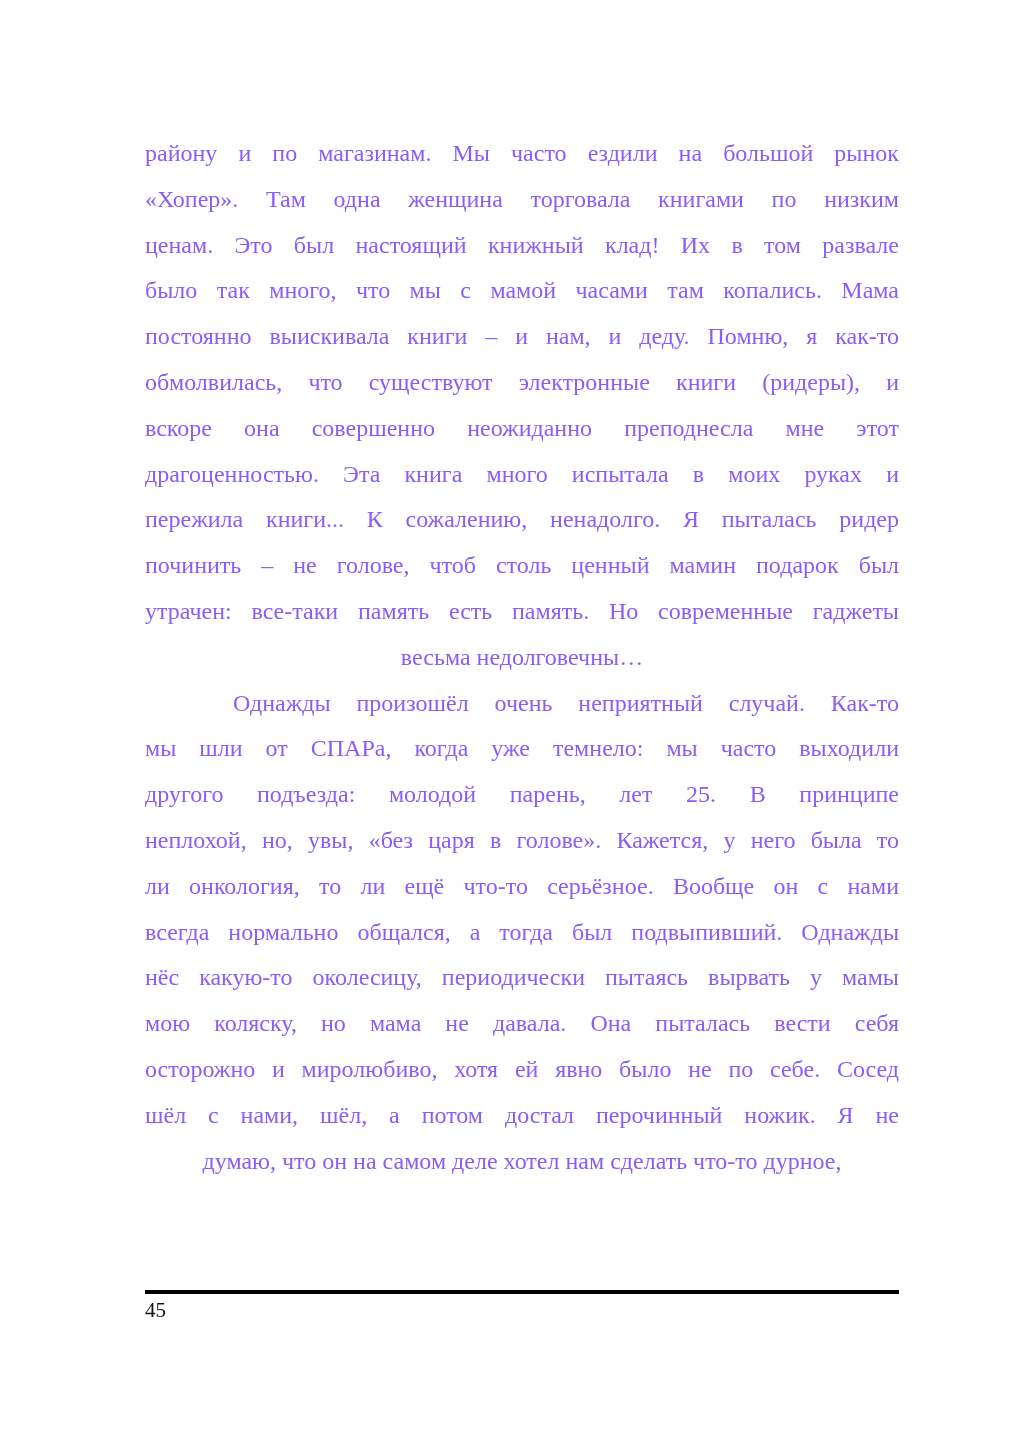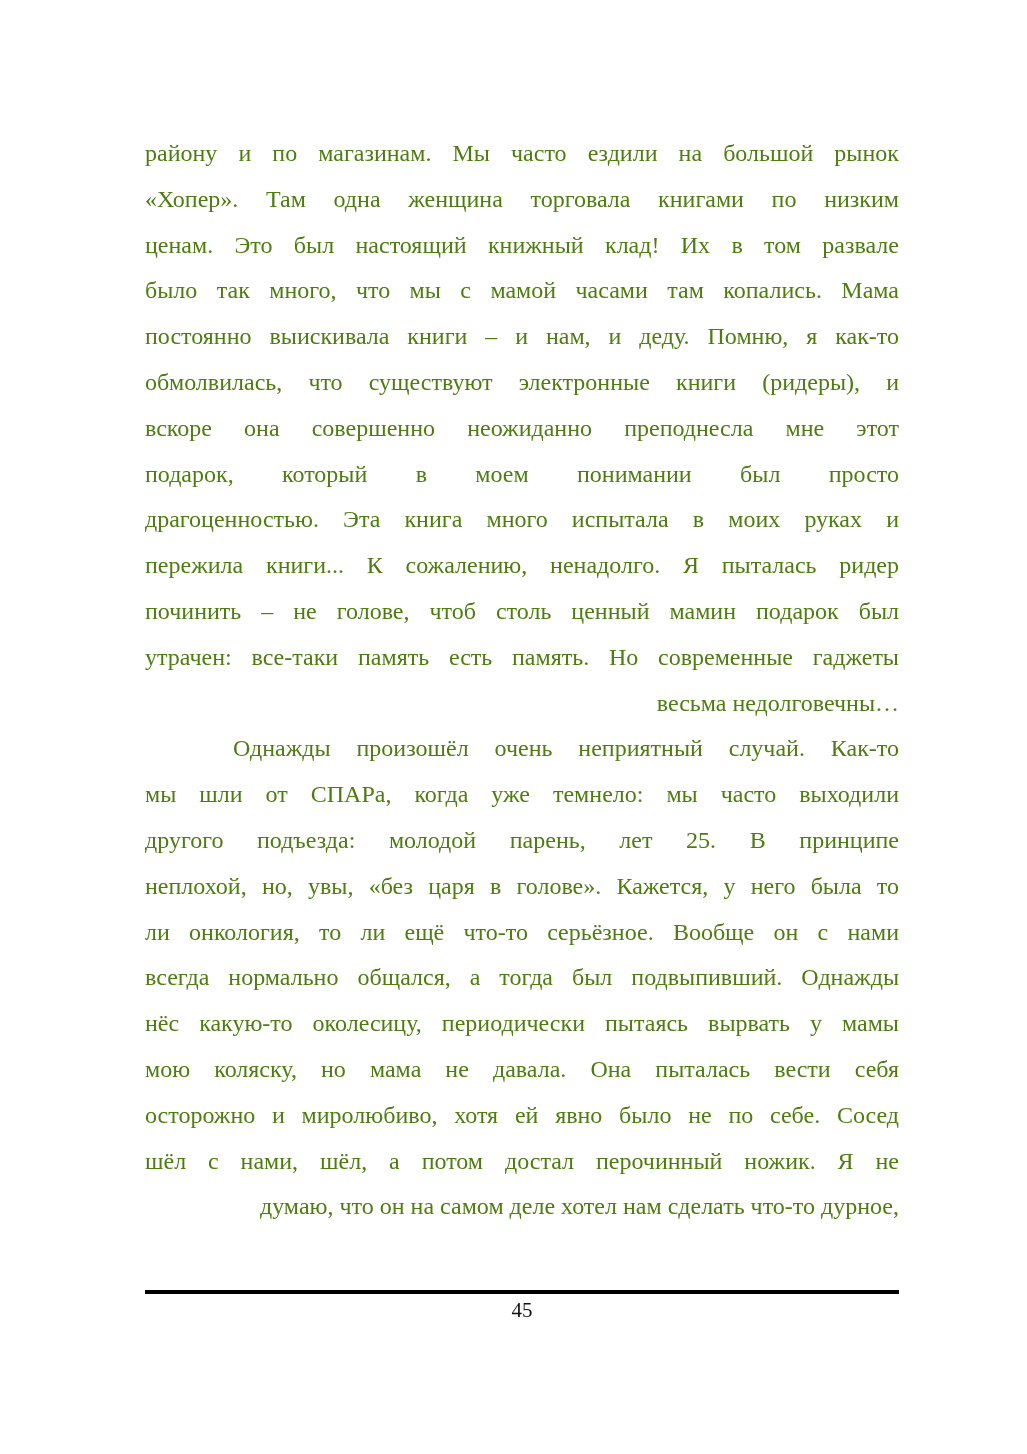--- a/index.html
+++ b/index.html
@@ -17,72 +17,70 @@
   .page {
     position: absolute;
     inset: 0;
     background: #ffffff;
   }
   .text-block {
     position: absolute;
     left: 145px;
     top: 131px;
     width: 754px;
-    color: #4d7c0f;
+    color: #8b5cf6;
     font-size: 24px;
   }
   .line {
     height: 45.8px;
     line-height: 45.8px;
     text-align: justify;
     text-align-last: justify;
     overflow: hidden;
   }
   .line.indent {
     text-indent: 88px;
   }
   .line.plain {
-    text-align: right;
+    text-align: center;
     text-align-last: auto;
   }
   .footer-rule {
     position: absolute;
     left: 145px;
     top: 1290px;
     width: 754px;
     height: 4px;
     background: #000000;
     border: none;
     margin: 0;
     padding: 0;
   }
   .page-number {
     position: absolute;
     left: 145px;
     top: 1295px;
     width: 754px;
-    text-align: center;
     font-size: 21px;
     line-height: 30px;
     color: #111111;
   }
 </style>
 </head>
 <body>
 
 <div class="page">
   <div class="text-block">
       <div class="line">району и по магазинам. Мы часто ездили на большой рынок</div>
       <div class="line">«Хопер». Там одна женщина торговала книгами по низким</div>
       <div class="line">ценам. Это был настоящий книжный клад! Их в том развале</div>
       <div class="line">было так много, что мы с мамой часами там копались. Мама</div>
       <div class="line">постоянно выискивала книги – и нам, и деду. Помню, я как-то</div>
       <div class="line">обмолвилась, что существуют электронные книги (ридеры), и</div>
       <div class="line">вскоре она совершенно неожиданно преподнесла мне этот</div>
-      <div class="line">подарок, который в моем понимании был просто</div>
       <div class="line">драгоценностью. Эта книга много испытала в моих руках и</div>
       <div class="line">пережила книги... К сожалению, ненадолго. Я пыталась ридер</div>
       <div class="line">починить – не голове, чтоб столь ценный мамин подарок был</div>
       <div class="line">утрачен: все-таки память есть память. Но современные гаджеты</div>
       <div class="line plain">весьма недолговечны…</div>
       <div class="line indent">Однажды произошёл очень неприятный случай. Как-то</div>
       <div class="line">мы шли от СПАРа, когда уже темнело: мы часто выходили</div>
       <div class="line">другого подъезда: молодой парень, лет 25. В принципе</div>
       <div class="line">неплохой, но, увы, «без царя в голове». Кажется, у него была то</div>
       <div class="line">ли онкология, то ли ещё что-то серьёзное. Вообще он с нами</div>

